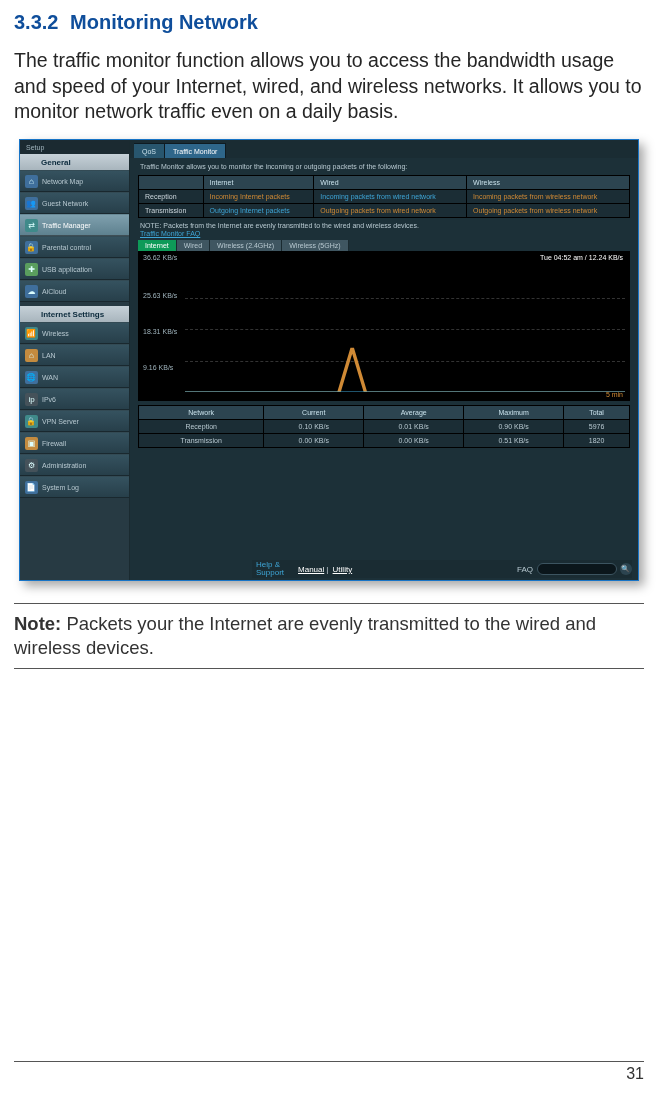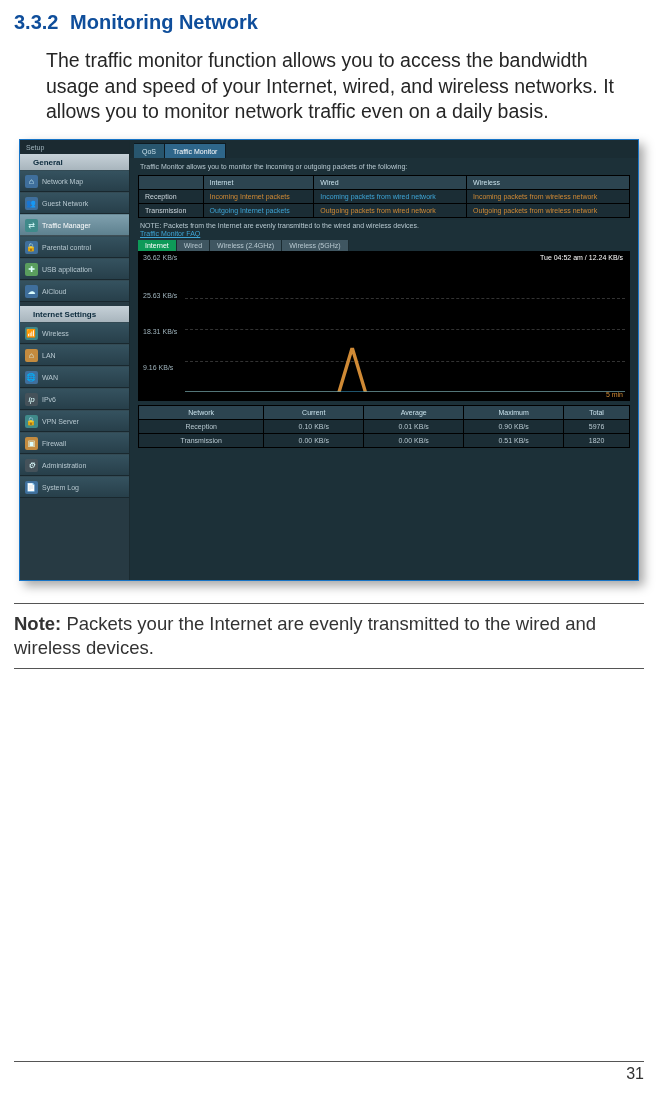--- a/index.html
+++ b/index.html
@@ -17,21 +17,20 @@
     font-size: 20px;
     margin-bottom: 14px;
     line-height: 1.2;
   }
   .section-heading .num { margin-right: 6px; }
   .body-text {
     color: #262626;
     font-size: 19.5px;
     line-height: 1.32;
     margin-bottom: 14px;
-    margin-left: 32px;
   }
 
   .router-shot {
     width: 620px;
     height: 442px;
     margin: 0 auto;
     position: relative;
     color: #ccd6dc;
     border: 1.5px solid #1874c6;
     background: #293f47;
@@ -46,21 +45,21 @@
     border-right: 1px solid #1a2a30;
   }
   .sb-top {
     height:14px; background:#1b2a31;
     display:flex; align-items:center; padding-left:6px;
     color:#9fb3bc;
   }
   .sb-head {
     height:16px; background:linear-gradient(#c6d1d8,#a8b5bd);
     color:#0b2a3c; font-weight:bold;
-    display:flex; align-items:center; padding-left:13px;
+    display:flex; align-items:center; padding-left:21px;
     font-size:8px;
   }
   .sb-item {
     height:22px;
     display:flex; align-items:center; gap:4px;
     padding:0 5px;
     color:#b7c8d0;
     border-bottom:1px solid rgba(0,0,0,0.5);
     border-top:1px solid rgba(255,255,255,0.06);
     background:linear-gradient(#35525f,#273f4a);
@@ -72,21 +71,21 @@
   .sb-ico {
     width:13px; height:13px; border-radius:2px;
     display:flex; align-items:center; justify-content:center;
     font-size:8px;
     background:#4c7e9a; color:#dff;
   }
   .sb-ico.green { background:#5a9e5e; }
   .sb-ico.orange { background:#c38b3f; }
   .sb-ico.blue { background:#3f6f9c; }
   .sb-ico.teal { background:#3f8a8a; }
-  .sb-ico.grey { background:#45525a;font-style:italic; }
+  .sb-ico.grey { background:#45525a; }
   .sb-head.adv { margin-top:4px; }
 
   
   .mp {
     position:absolute; left:110px; top:0; right:0; bottom:0;
     background:#1c3038;
   }
   .mp-tabs {
     height:18px;
     display:flex; align-items:flex-end;
@@ -368,20 +367,31 @@
       <tr>
         <td>Transmission</td>
         <td class="cyan-text">0.00 KB/s</td>
         <td>0.00 KB/s</td>
         <td>0.51 KB/s</td>
         <td>1820</td>
       </tr>
     </tbody>
       </table>
 
+    <div class="help-bar">
+      <div class="help-left" style="white-space:pre">Help &amp;
+Support</div>
+      <div class="help-mid">
+        <a>Manual</a>|
+        <a>Utility</a>
+      </div>
+      <div class="help-faq">FAQ</div>
+      <div class="help-search"></div>
+      <div class="help-go">🔍</div>
+    </div>
   </div>
 </div>
 
 <div class="divider"></div>
 <p class="note-text">
   <span class="lbl">Note:</span><span>  Packets your the Internet are evenly transmitted to the wired and wireless devices.</span>
 </p>
 
 <div class="page-footer">
   <span>31</span>

